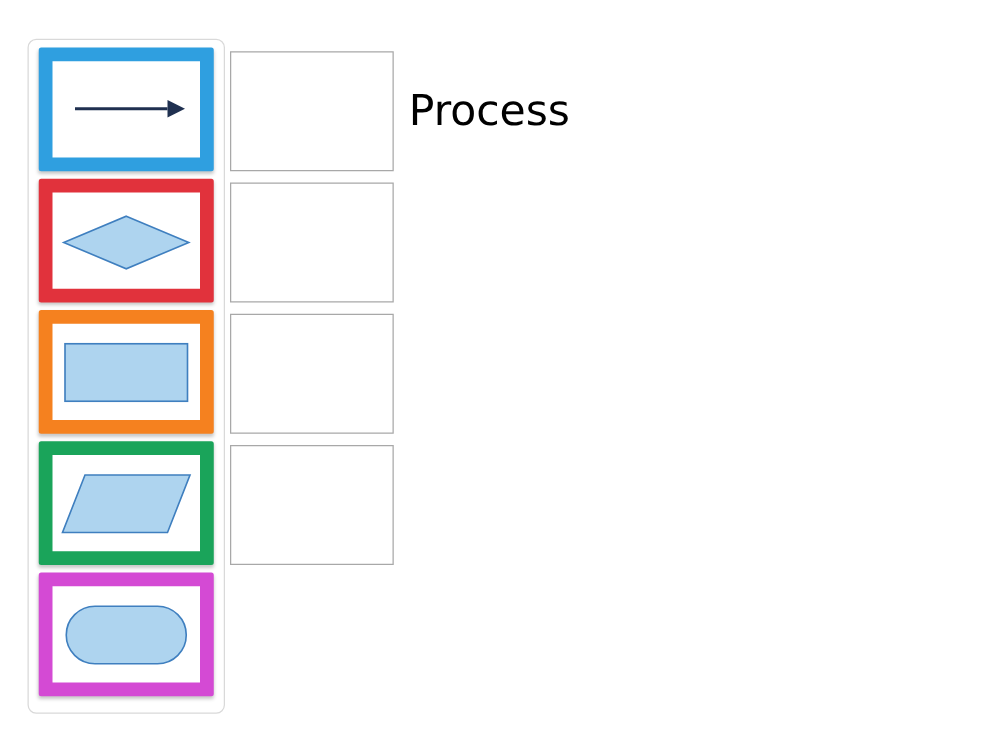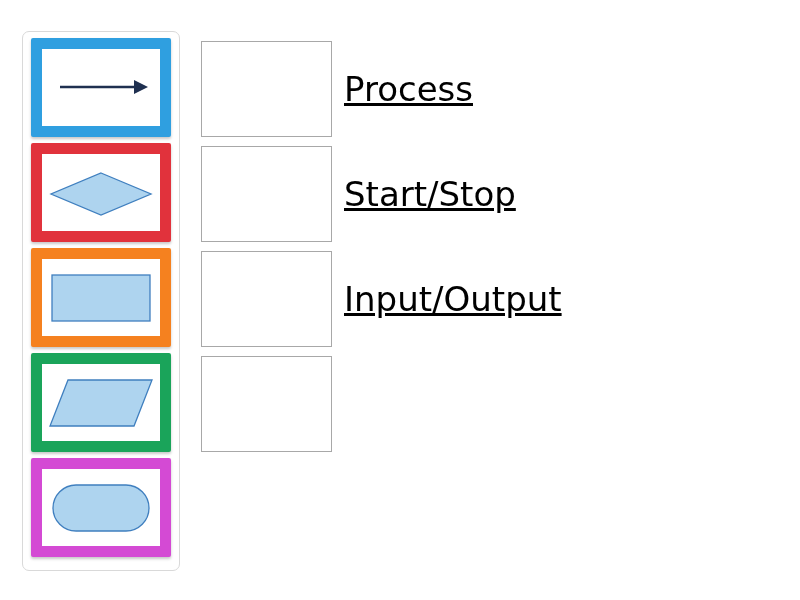--- a/index.html
+++ b/index.html
@@ -51,23 +51,22 @@
   .tile .canvas {
     position: absolute;
     inset: 0;
     overflow: hidden;
   }
   .tile svg { display: block; width: 100%; height: 100%; }
 
   
   .rows {
     position: absolute;
-    left: 201px;
+    left: 184px;
     top: 36px;
-    text-decoration: underline;
   }
   .row {
     display: flex;
     align-items: center;
     height: 105px;
   }
   .dropzone {
     width: 131px;
     height: 96px;
     border: 1px solid #a8a8a8;
@@ -146,27 +145,25 @@
 
   <div class="rows">
 
     <div class="row">
       <div class="dropzone"></div>
       <div class="row-label">Process</div>
     </div>
 
     <div class="row">
       <div class="dropzone"></div>
-      <div class="row-label">Start/Stop</div>
     </div>
 
 
     <div class="row">
       <div class="dropzone"></div>
-      <div class="row-label">Input/Output</div>
     </div>
 
     <div class="row">
       <div class="dropzone"></div>
     </div>
 
   </div>
 </div>
 
 </body></html>

